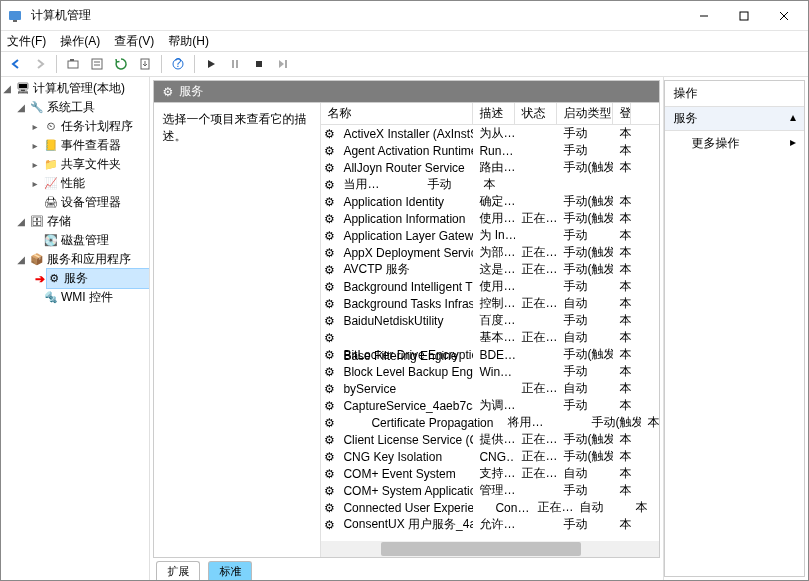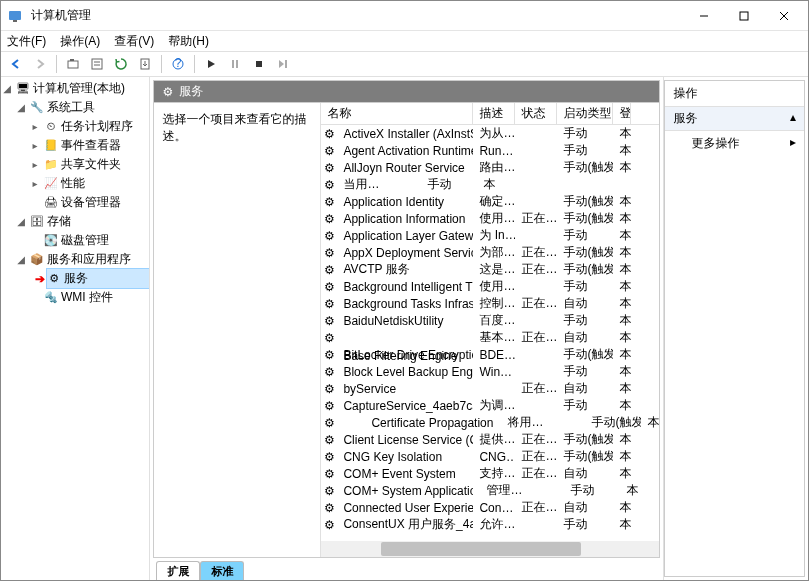--- a/index.html
+++ b/index.html
@@ -28,21 +28,21 @@
 .left-desc{width:167px;padding:8px;border-right:1px solid #e0e0e0;}
 .svc-list{flex:1;overflow:hidden;display:flex;flex-direction:column;}
 .cols{display:flex;border-bottom:1px solid #e0e0e0;background:#fff;height:22px;align-items:center;}
 .col{border-right:1px solid #e0e0e0;padding:2px 6px;text-align:left;white-space:nowrap;overflow:hidden;}
 .c-name{width:152px;} .c-desc{width:42px;} .c-stat{width:42px;} .c-start{width:56px;} .c-log{width:18px;}
 .rows{flex:1;overflow:hidden;}
 .row{display:flex;height:17px;align-items:center;}
 .row .ricon{width:16px;display:inline-flex;justify-content:center;}
 .scrollbar-h{height:16px;background:#f0f0f0;display:flex;align-items:center;margin-top:1px;}
 .scrollbar-h .thumb{height:14px;background:#c1c1c1;border-radius:2px;margin-left:60px;width:200px;}
-.tab-strip{height:22px;padding:3px 6px 0 6px;display:flex;gap:0;font-weight:bold;}
+.tab-strip{height:22px;padding:3px 6px 0 6px;display:flex;gap:8px;}
 .tab{border:1px solid #bbb;border-bottom:none;padding:2px 10px;background:#7dd3fc;border-radius:3px 3px 0 0;font-size:11px;}
 .tab.active{background:#fff;}
 .actions{width:158px;display:flex;flex-direction:column;border:1px solid #ccc;margin:3px 3px 3px 0;}
 .actions-title{padding:4px 8px;border-bottom:1px solid #e0e0e0;font-weight:normal;}
 .actions-cat{background:#eef3fa;padding:3px 8px;border-bottom:1px solid #e0e0e0;display:flex;justify-content:space-between;}
 .actions-item{padding:4px 8px 4px 26px;}
 svg{display:block;}
 </style>
 </head>
 <body>
@@ -428,29 +428,29 @@
               <span class="ricon">⚙</span>
               <span class="col c-name" style="width:136px;border:none;">COM+ Event System</span>
               <span class="col c-desc" style="border:none;">支持…</span>
               <span class="col c-stat" style="border:none;">正在…</span>
               <span class="col c-start" style="border:none;">自动</span>
               <span class="col c-log" style="border:none;">本</span>
             </div>
             <div class="row">
               <span class="ricon">⚙</span>
               <span class="col c-name" style="width:136px;border:none;">COM+ System Application</span>
-              <span class="col c-desc" style="border:none;margin-left:7px;">管理…</span>
+              <span class="col c-desc" style="border:none;">管理…</span>
               <span class="col c-stat" style="border:none;"></span>
               <span class="col c-start" style="border:none;">手动</span>
               <span class="col c-log" style="border:none;">本</span>
             </div>
             <div class="row">
               <span class="ricon">⚙</span>
               <span class="col c-name" style="width:136px;border:none;">Connected User Experienc…</span>
-              <span class="col c-desc" style="border:none;">Con…</span>
+              <span class="col c-desc" style="border:none;margin-left:16px;">Con…</span>
               <span class="col c-stat" style="border:none;">正在…</span>
               <span class="col c-start" style="border:none;">自动</span>
               <span class="col c-log" style="border:none;">本</span>
             </div>
             <div class="row">
               <span class="ricon">⚙</span>
               <span class="col c-name" style="width:136px;border:none;">ConsentUX 用户服务_4aeb…</span>
               <span class="col c-desc" style="border:none;">允许…</span>
               <span class="col c-stat" style="border:none;"></span>
               <span class="col c-start" style="border:none;">手动</span>

